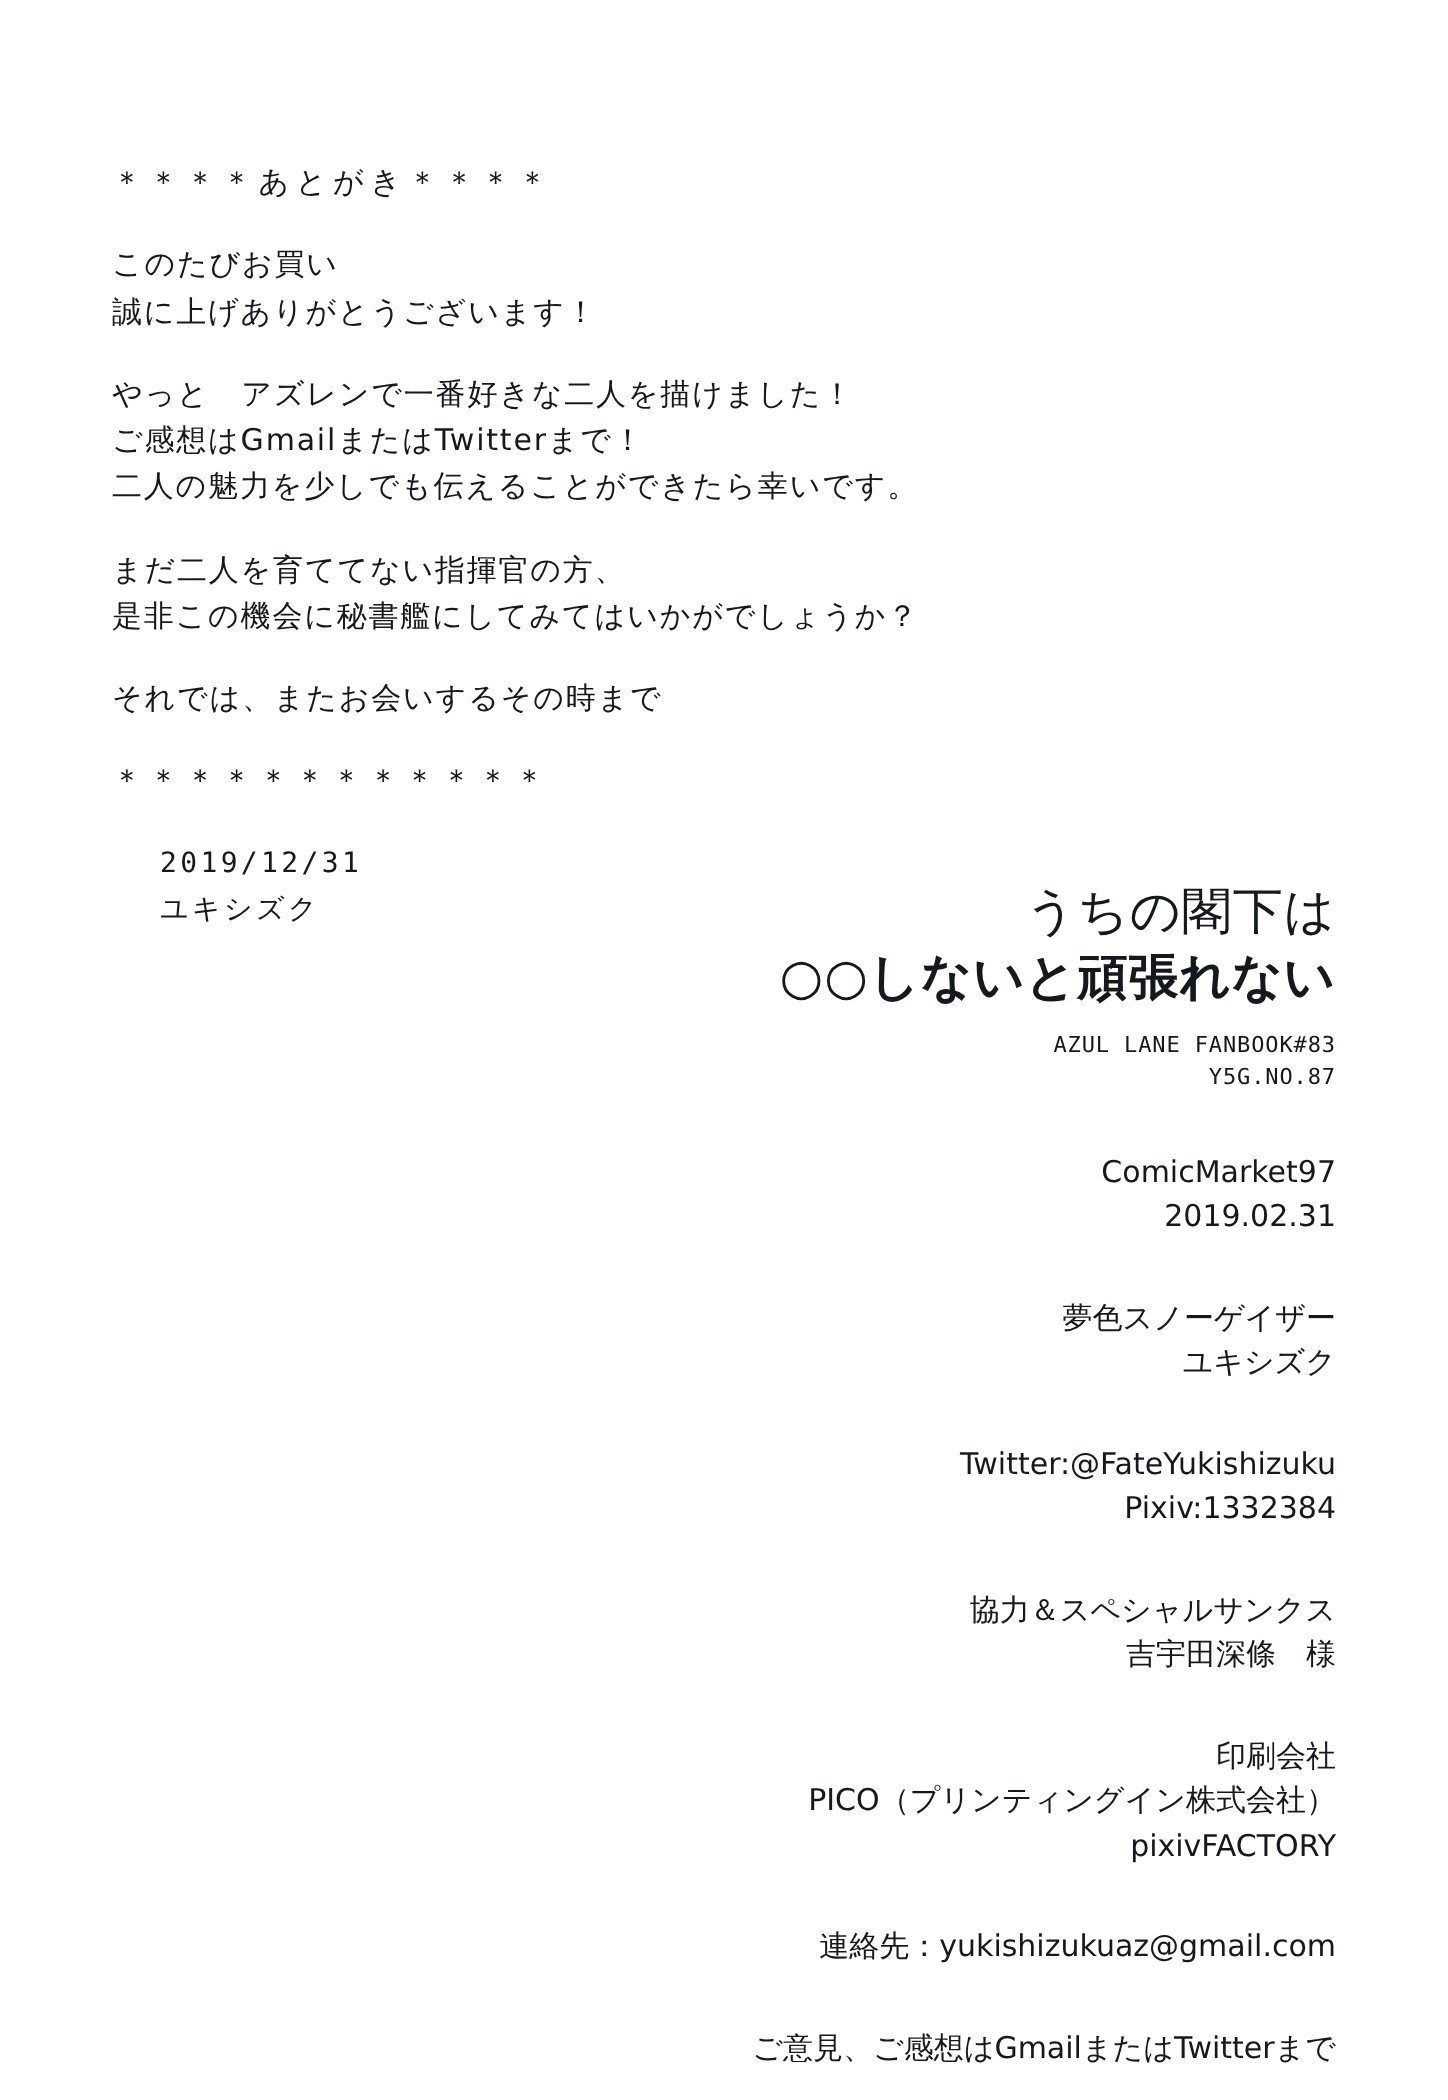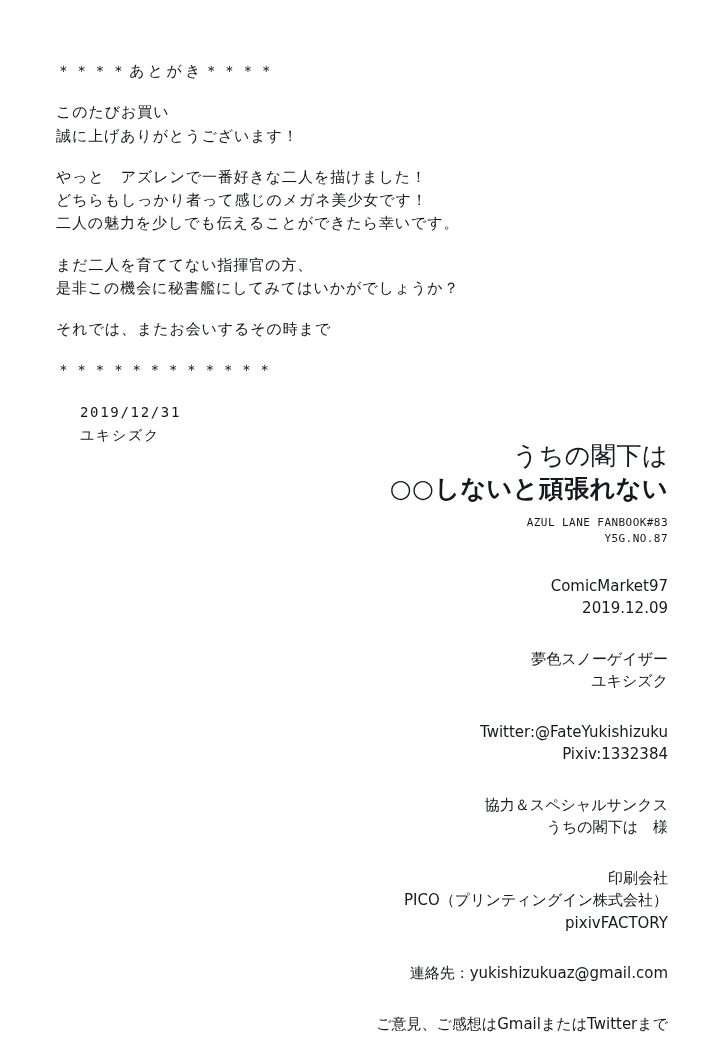--- a/index.html
+++ b/index.html
@@ -17,21 +17,21 @@
   }
   .page {
     position: absolute;
     inset: 0;
   }
 
   
   .afterword {
     position: absolute;
     left: 56px;
-    top: 60px;
+    top: 80px;
     width: 420px;
     color: #15181c;
     font-family: "DejaVu Sans", sans-serif;
     font-size: 15px;
     line-height: 1.55;
     letter-spacing: 0.06em;
   }
   .afterword .block {
     margin-bottom: 18px;
   }
@@ -103,21 +103,21 @@
       <div class="line stars">＊＊＊＊あとがき＊＊＊＊</div>
     </div>
 
     <div class="block gap-lg">
       <div class="line">このたびお買い</div>
       <div class="line">誠に上げありがとうございます！</div>
     </div>
 
     <div class="block gap-lg">
       <div class="line">やっと　アズレンで一番好きな二人を描けました！</div>
-      <div class="line">どちらもしっかり者って感じのメガネ美少女です！</div>
+      <div class="line">ご感想はGmailまたはTwitterまで！</div>
       <div class="line">二人の魅力を少しでも伝えることができたら幸いです。</div>
     </div>
 
     <div class="block gap-lg">
       <div class="line">まだ二人を育ててない指揮官の方、</div>
       <div class="line">是非この機会に秘書艦にしてみてはいかがでしょうか？</div>
     </div>
 
     <div class="block gap-md">
       <div class="line">それでは、またお会いするその時まで</div>
@@ -137,36 +137,36 @@
   <div class="colophon">
 
     <div class="title-main">うちの閣下は</div>
     <div class="title-sub">○○しないと頑張れない</div>
 
     <div class="small-caps">AZUL LANE FANBOOK#83</div>
     <div class="small-caps">Y5G.NO.87</div>
 
     <div class="grp">
       <span class="rowline">ComicMarket97</span>
-      <span class="rowline">2019.12.09</span>
+      <span class="rowline">2019.02.31</span>
     </div>
 
     <div class="grp">
       <span class="rowline">夢色スノーゲイザー</span>
       <span class="rowline">ユキシズク</span>
     </div>
 
     <div class="grp">
       <span class="rowline">Twitter:@FateYukishizuku</span>
       <span class="rowline">Pixiv:1332384</span>
     </div>
 
     <div class="grp">
       <span class="rowline">協力＆スペシャルサンクス</span>
-      <span class="rowline">うちの閣下は　様</span>
+      <span class="rowline">吉宇田深條　様</span>
     </div>
 
     <div class="grp">
       <span class="rowline">印刷会社</span>
       <span class="rowline">PICO（プリンティングイン株式会社）</span>
       <span class="rowline">pixivFACTORY</span>
     </div>
 
     <div class="grp">
       <span class="rowline">連絡先：yukishizukuaz@gmail.com</span>

